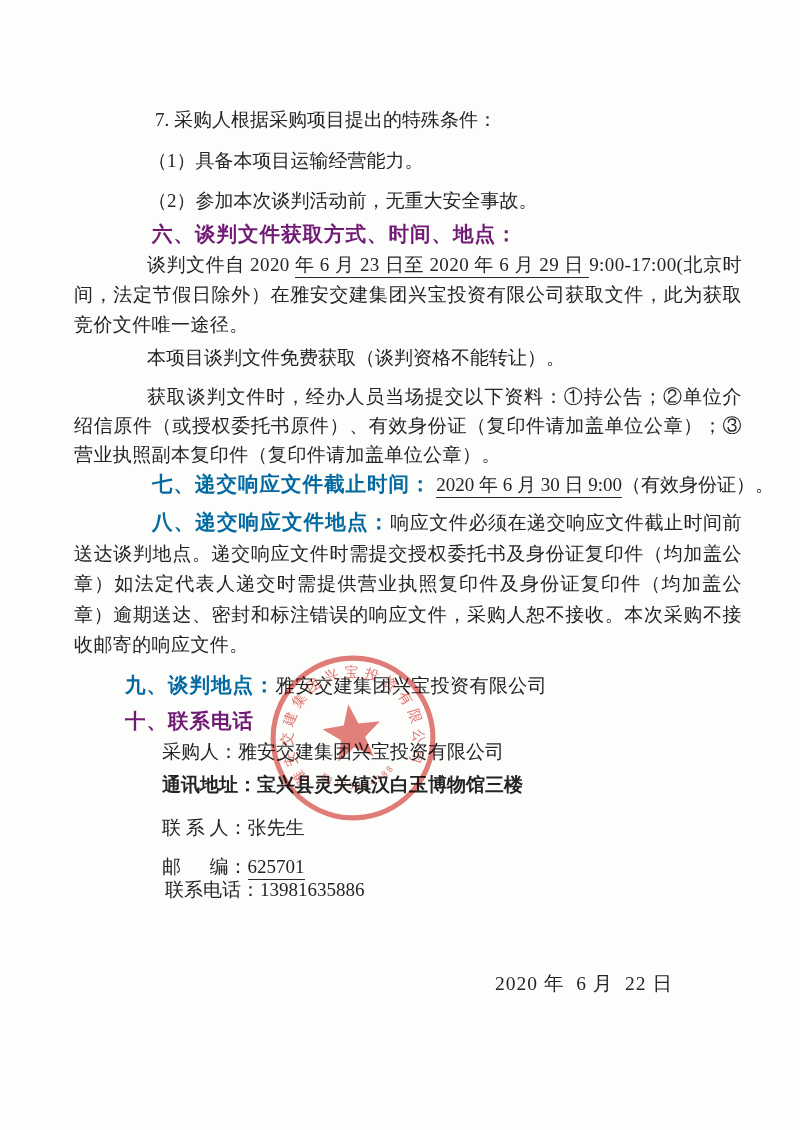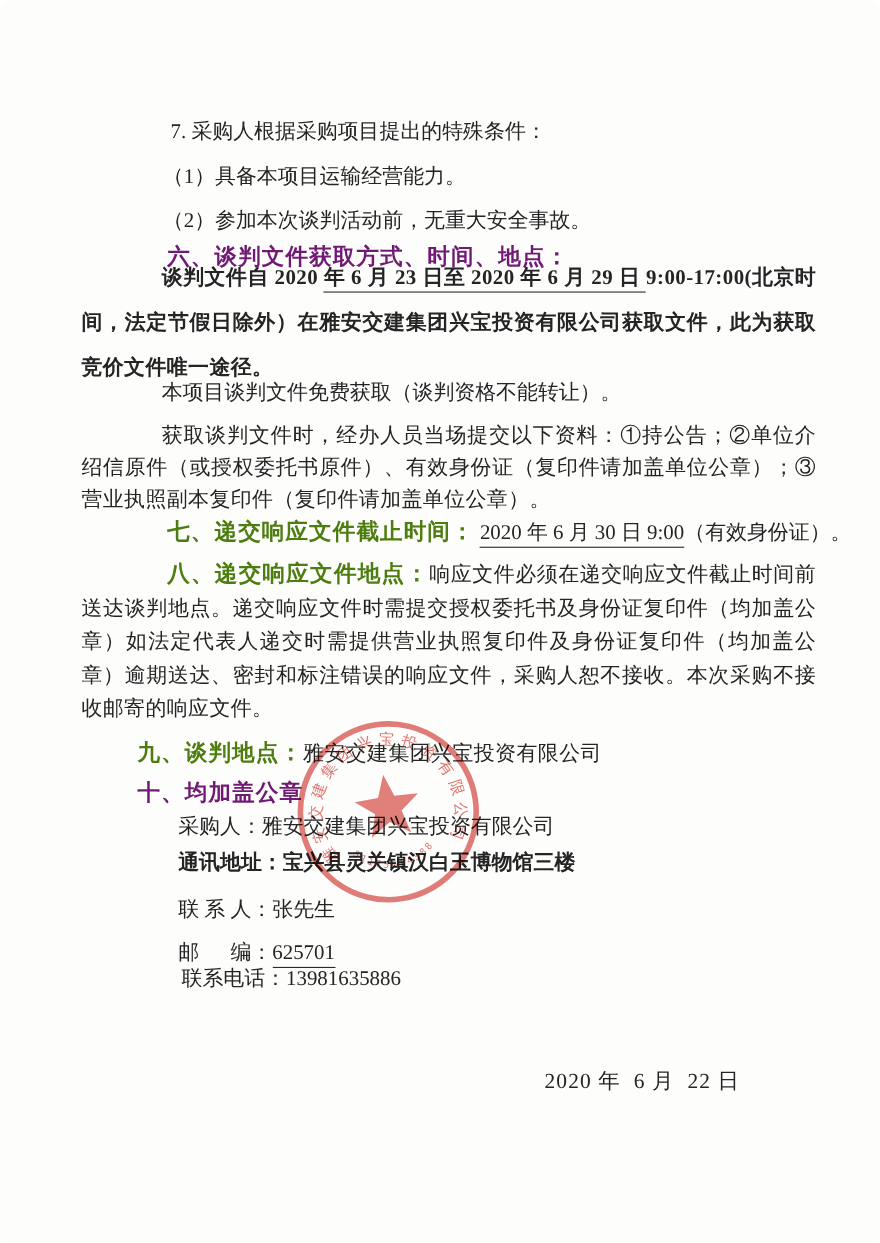--- a/index.html
+++ b/index.html
@@ -28,28 +28,28 @@
     font-family: "Liberation Sans", "DejaVu Sans", sans-serif;
     font-weight: bold;
     font-size: 20.5px;
     color: #701a75;
     letter-spacing: 1px;
   }
   .bold-inline {
     font-family: "Liberation Sans", "DejaVu Sans", sans-serif;
     font-weight: bold;
     font-size: 20.5px;
-    color: #4d7c0f;
+    color: #0369a1;
     letter-spacing: 1px;
   }
   .u {
     border-bottom: 1.5px solid #2a2a2a;
     padding-bottom: 2px;
   }
-  .p6-1 { top: 232px; line-height: 41px; text-indent: 73px; font-weight: bold; }
+  .p6-1 { top: 250px; line-height: 30px; text-indent: 73px; }
   .p6-3 { top: 382px; line-height: 29px; text-indent: 73px; }
   .p8   { top: 507px; line-height: 30.5px; text-indent: 78px; }
   .l-special   { left: 155px; top: 106px; }
   .l-item1     { left: 148px; top: 147px; }
   .l-item2     { left: 148px; top: 187px; }
   .l-h6        { left: 152px; top: 220px; }
   .l-p6-2      { left: 147px; top: 344px; }
   .l-h7        { left: 152px; top: 470px; }
   .l-h9        { left: 125px; top: 671px; }
   .l-h10       { left: 125px; top: 707px; }
@@ -88,21 +88,21 @@
   <div class="line l-p6-2">本项目谈判文件免费获取（谈判资格不能转让）。</div>
 
   <div class="para p6-3">获取谈判文件时，经办人员当场提交以下资料：①持公告；②单位介绍信原件（或授权委托书原件）、有效身份证（复印件请加盖单位公章）；③营业执照副本复印件（复印件请加盖单位公章）。</div>
 
   <div class="line l-h7"><span class="bold-inline">七、递交响应文件截止时间：</span> <span class="u">2020 年 6 月 30 日 9:00</span><span>（有效身份证）。</span></div>
 
   <div class="para p8"><span class="bold-inline">八、递交响应文件地点：</span><span>响应文件必须在递交响应文件截止时间前送达谈判地点。递交响应文件时需提交授权委托书及身份证复印件（均加盖公章）如法定代表人递交时需提供营业执照复印件及身份证复印件（均加盖公章）逾期送达、密封和标注错误的响应文件，采购人恕不接收。本次采购不接收邮寄的响应文件。</span></div>
 
   <div class="line l-h9"><span class="bold-inline">九、谈判地点：</span><span class="h9-value">雅安交建集团兴宝投资有限公司</span></div>
 
-  <div class="line l-h10 heading">十、均加盖公章</div>
+  <div class="line l-h10 heading">十、联系电话</div>
 
   <div class="line l-purchaser"><span>采购人：</span><span>雅安交建集团兴宝投资有限公司</span></div>
 
   <div class="line l-address"><span>通讯地址：</span><span>宝兴县灵关镇汉白玉博物馆三楼</span></div>
 
   <div class="line l-contact"><span>联 系 人：</span><span>张先生</span></div>
 
   <div class="line l-postcode"><span>邮      编：</span><span class="u">625701</span></div>
 
   <div class="line l-phone"><span>联系电话：</span><span>13981635886</span></div>

